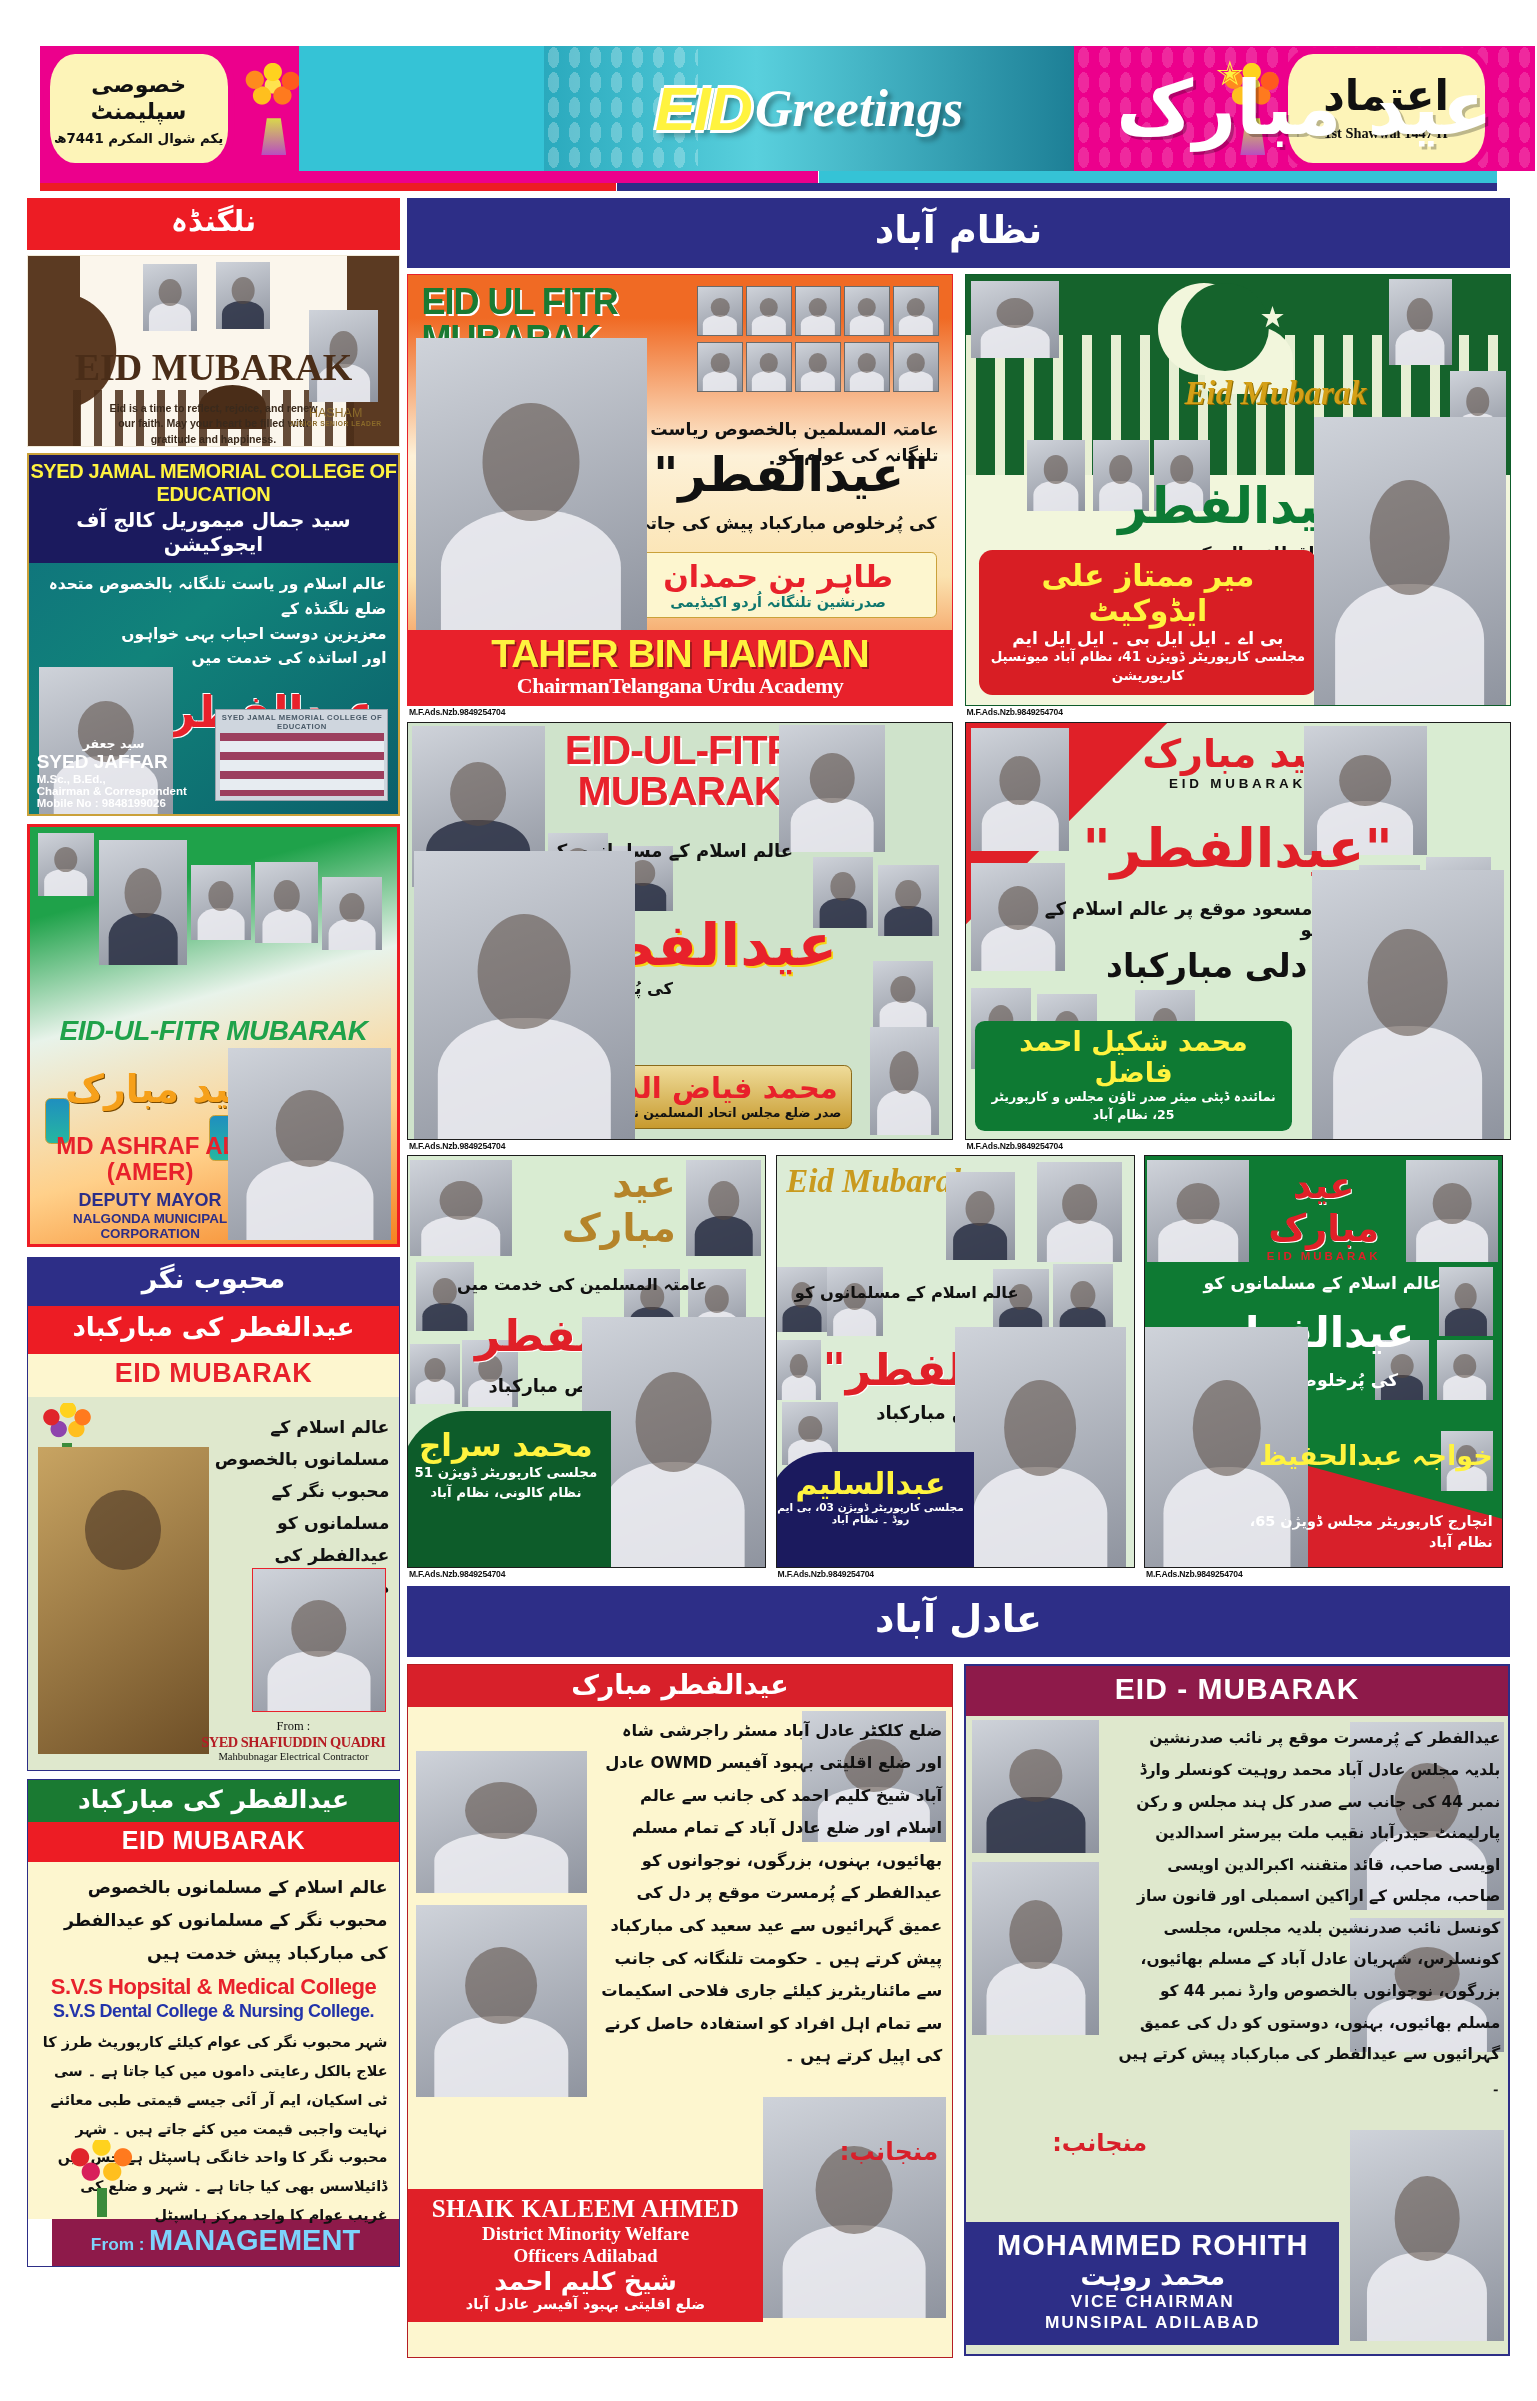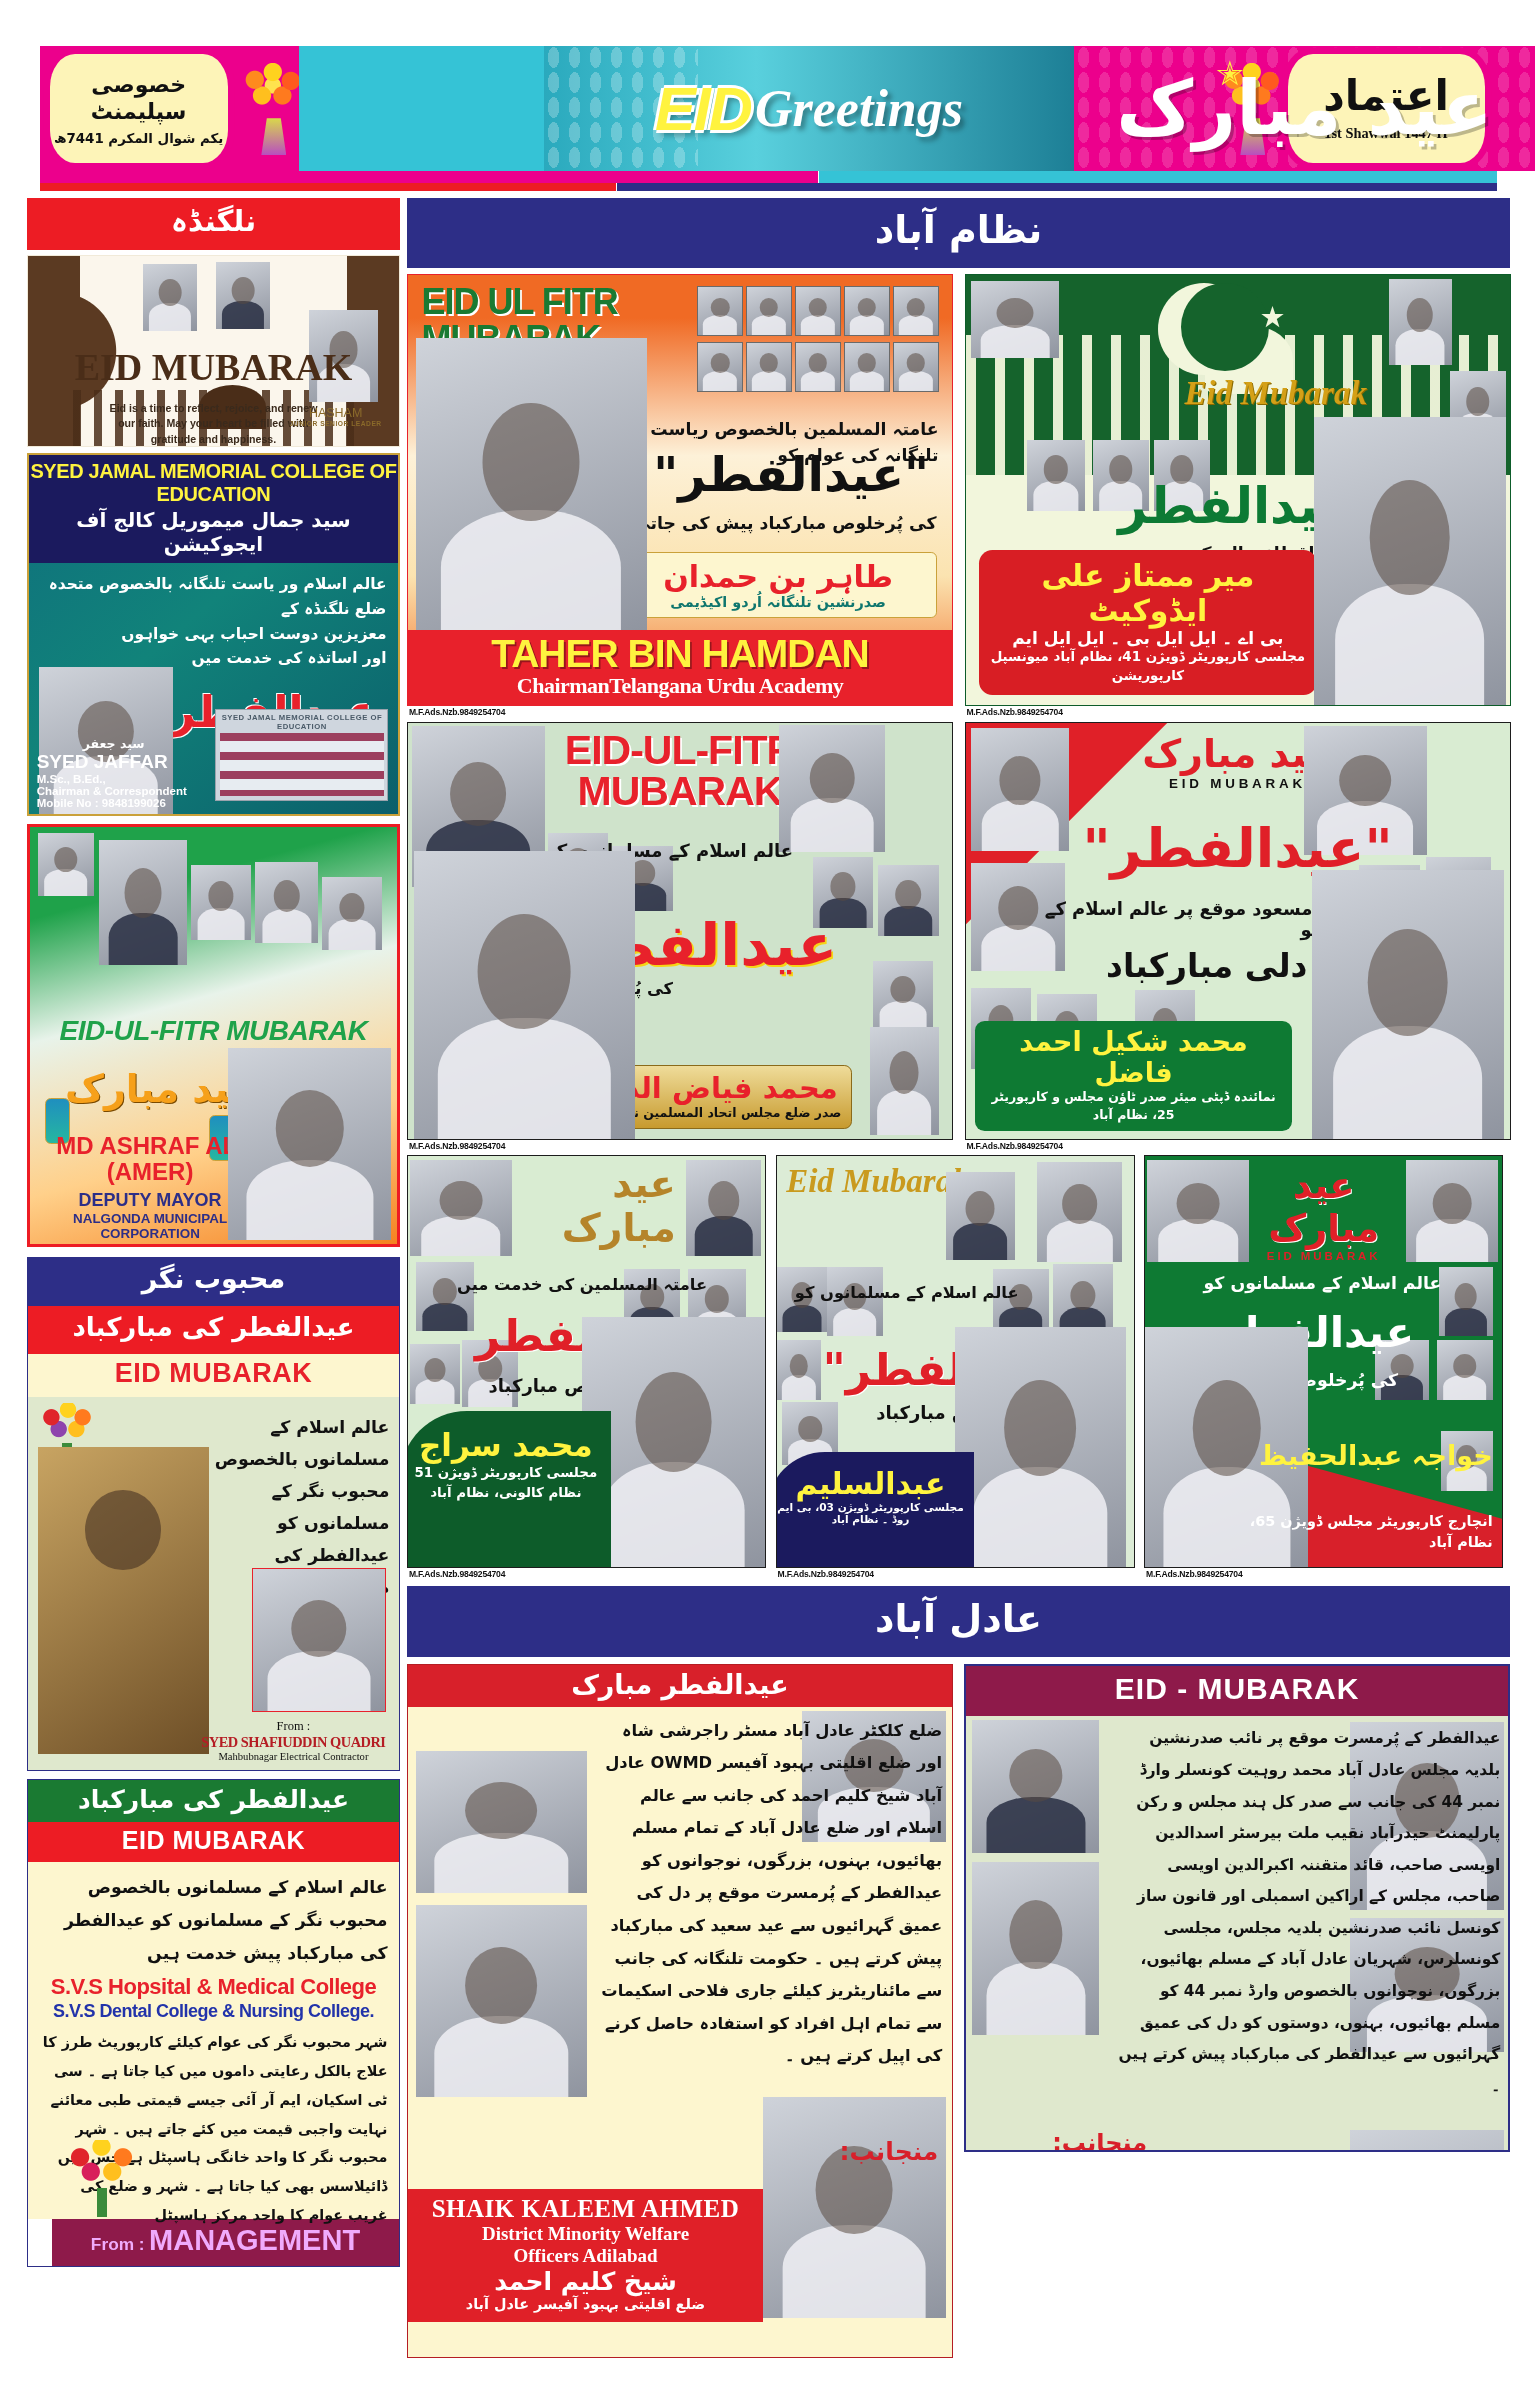--- a/index.html
+++ b/index.html
@@ -194,21 +194,21 @@
   .svs-para{ text-align:right; font-size:14.4px; font-weight:bold; color:#111; line-height:2.0; margin-top:5.8px;}
   .svs-flower{ position:absolute; left:40px; bottom:1.9px; width:67px; height:77px;}
   .svs-flower .blooms{ position:absolute; top:0; left:0; width:67px; height:48px;
      background:
        radial-gradient(circle at 18% 36%,#e0252b 0 8.6px,transparent 9.6px),
        radial-gradient(circle at 50% 14%,#ffd21e 0 8.6px,transparent 9.6px),
        radial-gradient(circle at 82% 36%,#ff7a1e 0 8.6px,transparent 9.6px),
        radial-gradient(circle at 34% 66%,#d81e5b 0 8.6px,transparent 9.6px),
        radial-gradient(circle at 66% 66%,#ffbf1e 0 8.6px,transparent 9.6px);}
   .svs-flower .stem{ position:absolute; bottom:0; left:29px; width:9.6px; height:29px; background:#3b8b3b;}
-  .svs-foot{ background:#8e1a4a; color:#f0abfc; text-align:center; padding:5.8px 0 8.6px;margin-left:24px; }
+  .svs-foot{ background:#8e1a4a; color:#7dd3fc; text-align:center; padding:5.8px 0 8.6px;margin-left:24px; }
   .svs-foot .from{ font-size:17.3px; font-weight:bold; }
   .svs-foot .mg{ font-size:29px; font-weight:bold; letter-spacing:0; }
 
   
   .grid2 { display:flex; gap:11.5px; }
   .grid3 { display:flex; gap:9.6px; }
 
   
   #ad-taher{ width:546px; height:432px; border:1.9px solid #e8212b;
      background:linear-gradient(180deg,#f06a24 0 10%,#fdf1d8 42%, #fbe3b0 70%, #f06a24 100%);}
@@ -341,21 +341,21 @@
   .kaleem-p2{ position:absolute; left:7.7px; top:198px; width:171px; height:192px;}
   .kaleem-p3{ position:absolute; right:5.8px; top:3.8px; width:144px; height:131px;}
   .kaleem-p4{ position:absolute; right:5.8px; bottom:3.8px; width:183px; height:221px;}
   .kaleem-plate{ position:absolute; left:0; bottom:0; width:355px; background:#e02028;
      text-align:center; padding:5.8px 3.8px 9.6px;}
   .kaleem-plate .n1{ font-size:25px; font-weight:bold; color:#fff; font-family:"Liberation Serif",serif; letter-spacing:0.5px;}
   .kaleem-plate .n2{ font-size:19px; font-weight:bold; color:#fff; font-family:"Liberation Serif",serif;}
   .kaleem-plate .n3{ font-size:25px; font-weight:bold; color:#fff;}
   .kaleem-plate .n4{ font-size:14.4px; font-weight:bold; color:#fff;}
 
-  #ad-rohith{ width:546px; height:488px; border:2.9px solid #2d2e87; background:#dfe8cd; }
+  #ad-rohith{ width:546px; height:692px; border:2.9px solid #2d2e87; background:#dfe8cd; }
   .rohith-head{ background:#8e1a4a; color:#fff; text-align:center; font-size:30px; font-weight:bold;
      padding:5.8px 0 9.6px; letter-spacing:1px;}
   .rohith-body{ position:relative; height:629px; }
   .rohith-ur{ position:absolute; right:7.7px; top:7.7px; width:384px; text-align:right;
      font-size:15.4px; font-weight:bold; color:#111; line-height:2.05;}
   .rohith-mj{ position:absolute; left:86px; top:413px; font-size:24px; font-weight:bold; color:#d8202a;}
   .rohith-p1{ position:absolute; left:5.8px; top:3.8px; width:127px; height:133px;}
   .rohith-p2{ position:absolute; left:5.8px; top:146px; width:127px; height:173px;}
   .rohith-p3{ position:absolute; right:3.8px; top:5.8px; width:154px; height:188px;}
   .rohith-p4{ position:absolute; right:3.8px; top:202px; width:154px; height:134px;}

